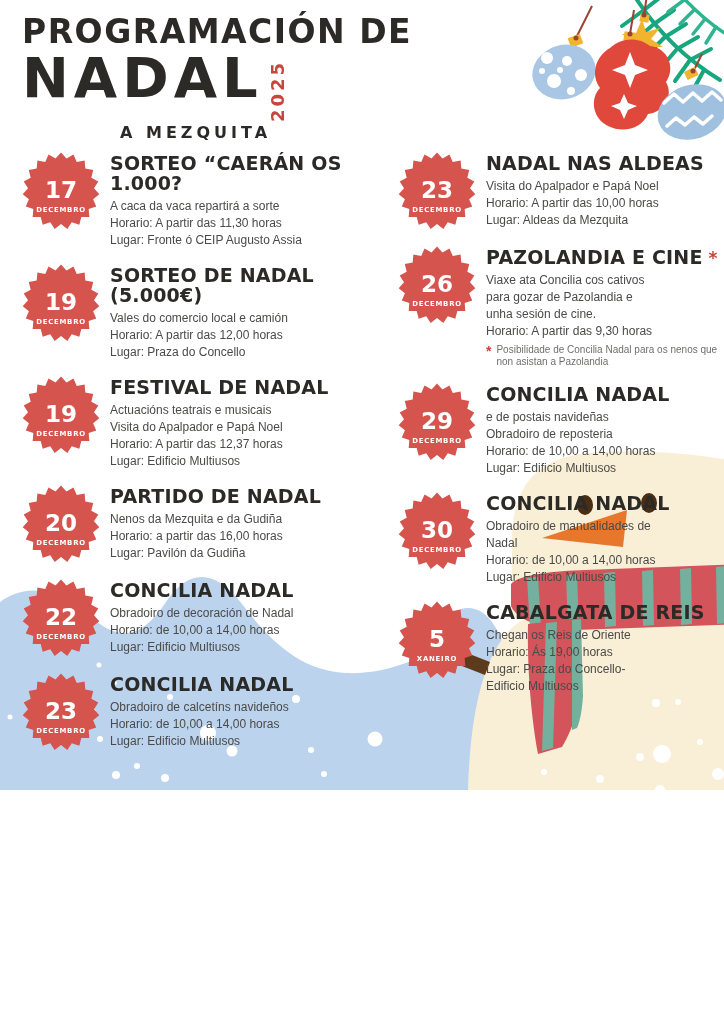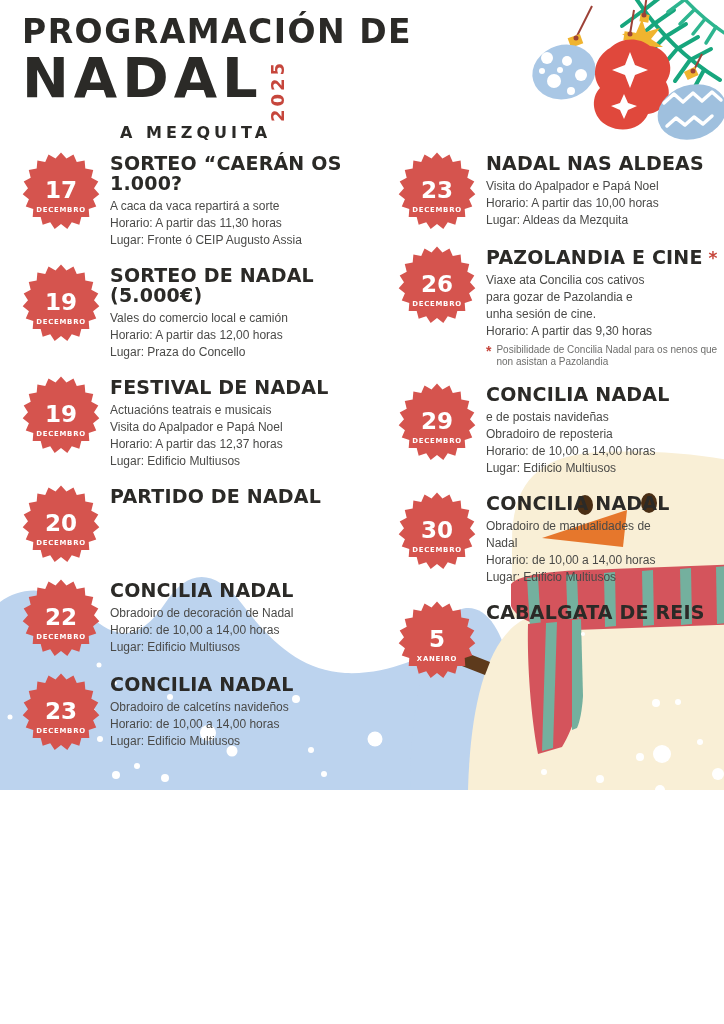--- a/index.html
+++ b/index.html
@@ -132,20 +132,25 @@
     </div>
 
     <div class="event">
       <svg class="badge" width="80" height="80" viewBox="-52 -52 104 104" aria-hidden="true">
         <path class="badge-shape" d="M0.0 -50.0L7.1 -42.4L16.2 -47.3L20.5 -37.8L30.7 -39.5L31.6 -29.1L41.9 -27.3L39.4 -17.3L48.5 -12.3L42.9 -3.6L49.8 4.1L41.7 10.6L45.8 20.1L36.0 23.5L36.8 33.9L26.4 33.9L23.8 44.0L14.0 40.7L8.2 49.3L0.0 43.0L-8.2 49.3L-14.0 40.7L-23.8 44.0L-26.4 33.9L-36.8 33.9L-36.0 23.5L-45.8 20.1L-41.7 10.6L-49.8 4.1L-42.9 -3.6L-48.5 -12.3L-39.4 -17.3L-41.9 -27.3L-31.6 -29.1L-30.7 -39.5L-20.5 -37.8L-16.2 -47.3L-7.1 -42.4Z"></path>
         <text class="badge-num" x="0" y="9" text-anchor="middle">20</text>
         <text class="badge-month" x="0" y="27" text-anchor="middle">DECEMBRO</text>
       </svg>
       <div class="event-text">
         <div class="event-title"><span class="event-title-text">PARTIDO DE NADAL</span></div>
+        <div class="event-lines">
+            <div class="event-line">Nenos da Mezquita e da Gudiña</div>
+            <div class="event-line">Horario: a partir das 16,00 horas</div>
+            <div class="event-line">Lugar: Pavilón da Gudiña</div>
+          </div>
 
       </div>
     </div>
 
     <div class="event">
       <svg class="badge" width="80" height="80" viewBox="-52 -52 104 104" aria-hidden="true">
         <path class="badge-shape" d="M0.0 -50.0L7.1 -42.4L16.2 -47.3L20.5 -37.8L30.7 -39.5L31.6 -29.1L41.9 -27.3L39.4 -17.3L48.5 -12.3L42.9 -3.6L49.8 4.1L41.7 10.6L45.8 20.1L36.0 23.5L36.8 33.9L26.4 33.9L23.8 44.0L14.0 40.7L8.2 49.3L0.0 43.0L-8.2 49.3L-14.0 40.7L-23.8 44.0L-26.4 33.9L-36.8 33.9L-36.0 23.5L-45.8 20.1L-41.7 10.6L-49.8 4.1L-42.9 -3.6L-48.5 -12.3L-39.4 -17.3L-41.9 -27.3L-31.6 -29.1L-30.7 -39.5L-20.5 -37.8L-16.2 -47.3L-7.1 -42.4Z"></path>
         <text class="badge-num" x="0" y="9" text-anchor="middle">22</text>
         <text class="badge-month" x="0" y="27" text-anchor="middle">DECEMBRO</text>
       </svg>
@@ -253,20 +258,26 @@
     </div>
 
     <div class="event">
       <svg class="badge" width="80" height="80" viewBox="-52 -52 104 104" aria-hidden="true">
         <path class="badge-shape" d="M0.0 -50.0L7.1 -42.4L16.2 -47.3L20.5 -37.8L30.7 -39.5L31.6 -29.1L41.9 -27.3L39.4 -17.3L48.5 -12.3L42.9 -3.6L49.8 4.1L41.7 10.6L45.8 20.1L36.0 23.5L36.8 33.9L26.4 33.9L23.8 44.0L14.0 40.7L8.2 49.3L0.0 43.0L-8.2 49.3L-14.0 40.7L-23.8 44.0L-26.4 33.9L-36.8 33.9L-36.0 23.5L-45.8 20.1L-41.7 10.6L-49.8 4.1L-42.9 -3.6L-48.5 -12.3L-39.4 -17.3L-41.9 -27.3L-31.6 -29.1L-30.7 -39.5L-20.5 -37.8L-16.2 -47.3L-7.1 -42.4Z"></path>
         <text class="badge-num" x="0" y="9" text-anchor="middle">5</text>
         <text class="badge-month" x="0" y="27" text-anchor="middle">XANEIRO</text>
       </svg>
       <div class="event-text">
         <div class="event-title"><span class="event-title-text">CABALGATA DE REIS</span></div>
+        <div class="event-lines">
+            <div class="event-line">Chegan os Reis de Oriente</div>
+            <div class="event-line">Horario: Ás 19,00 horas</div>
+            <div class="event-line">Lugar: Praza do Concello-</div>
+            <div class="event-line">Edificio Multiusos</div>
+          </div>
 
       </div>
     </div>
   </div>
 
   <svg class="deco" width="210" height="170" viewBox="0 0 210 170" aria-hidden="true">
     <g>
       <path class="c-pine" d="M118,-8 C140,28 170,58 206,80"></path>
       <path class="c-pine" d="M130,10 L108,26"></path>
         <path class="c-pine" d="M140,24 L119,42"></path>

